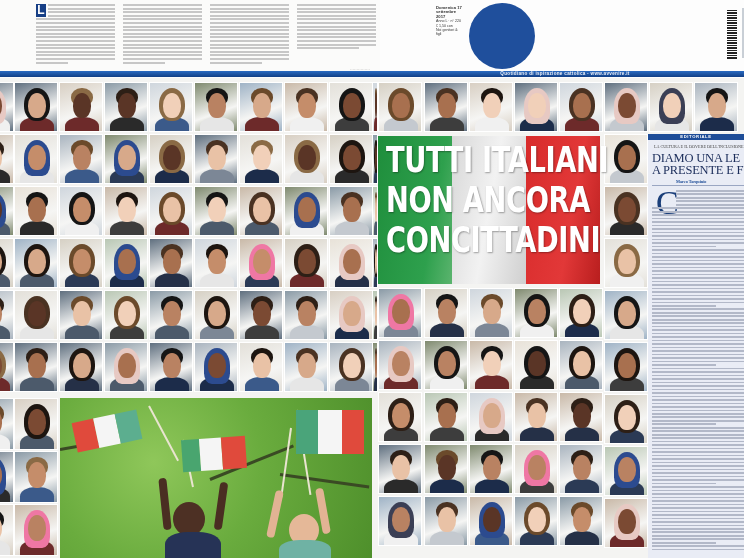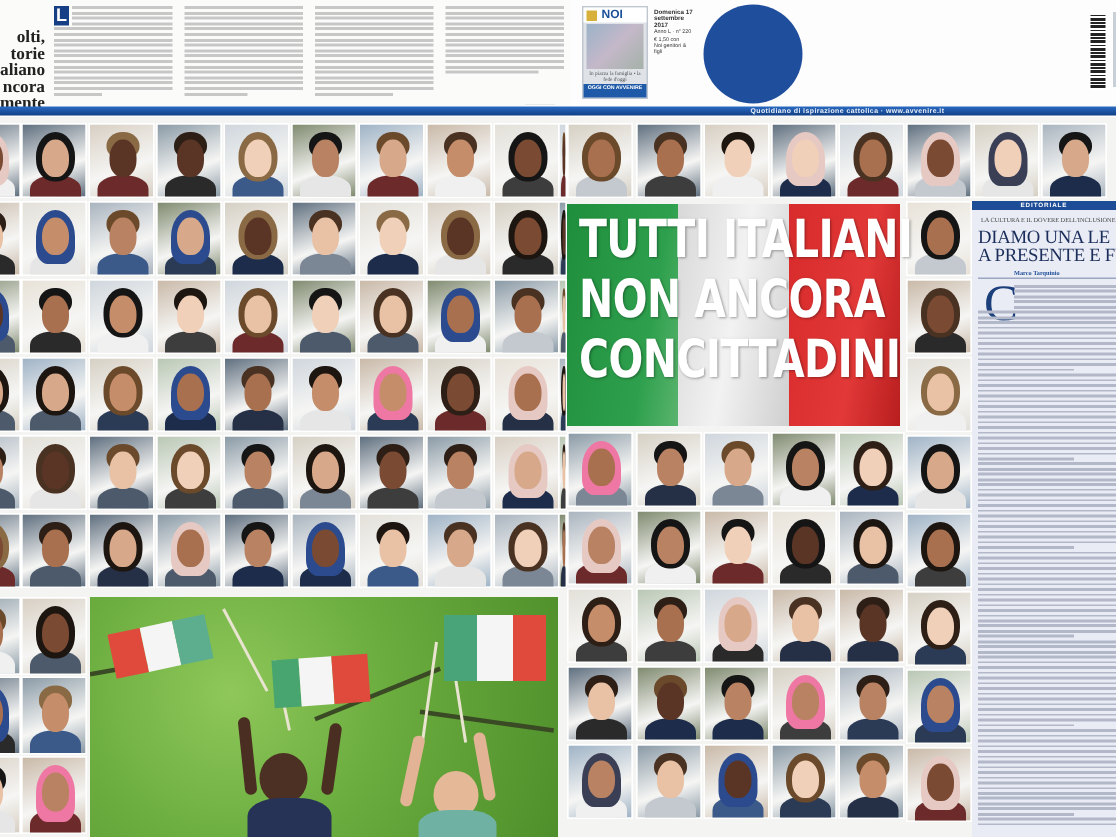--- a/index.html
+++ b/index.html
@@ -69,27 +69,20 @@
   .ed-dropcap { position: absolute; left: 8px; top: 54px; font-size: 34px; line-height: 30px; color: #1b3f7a; font-family: "Liberation Serif", serif; }
   .ed-text { position: absolute; left: 4px; top: 56px; width: 92px; }
   .ed-text .line { height: 1.6px; background: #b2b8c8; margin-bottom: 1.9px; }
   .ed-text .line.short { width: 70%; }
   .ed-text .line.ind { margin-left: 24px; }
 </style>
 </head>
 <body>
 
 <div class="top-left">
-  <div class="kicker">
-    <div>olti,</div>
-    <div>torie</div>
-    <div>aliano</div>
-    <div>ncora</div>
-    <div>mente</div>
-  </div>
   <div class="body-cols" id="body-cols">
       <div class="body-col">
         <div class="line" style="margin-left: 12px;"></div>
         <div class="line" style="margin-left: 12px;"></div>
         <div class="line" style="margin-left: 12px;"></div>
         <div class="line" style="margin-left: 12px;"></div>
         <div class="line"></div>
         <div class="line"></div>
         <div class="line"></div>
         <div class="line"></div>
@@ -155,26 +148,20 @@
         <div class="line"></div>
         <div class="line"></div>
         <div class="line"></div>
         <div class="line" style="width: 79%;"></div>
       </div>
     </div>
   <div class="signature">……………</div>
 </div>
 
 <div class="masthead">
-  <div class="noi-box">
-    <div class="noi-head"><span class="sq"></span><span>NOI</span></div>
-    <div class="noi-img"></div>
-    <div class="noi-cap">In piazza la famiglia • la fede d'oggi</div>
-    <div class="noi-btn">OGGI CON AVVENIRE</div>
-  </div>
   <div class="date-block">
     <b>Domenica 17 settembre 2017</b>
     <div>Anno L · n° 220</div>
     <div>€ 1,50 con</div>
     <div>Noi genitori &amp; figli</div>
   </div>
   <div class="logo-circle"></div>
   <div class="barcode"></div>
   <div class="edge-box"></div>
 </div>

